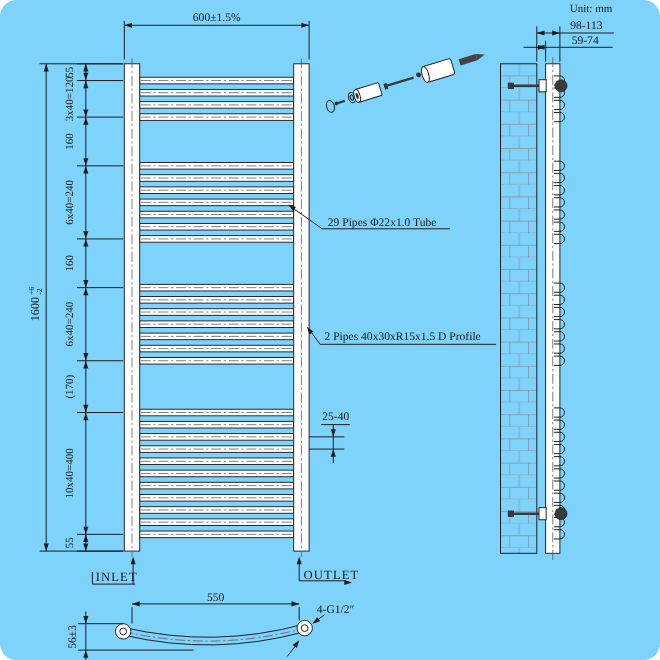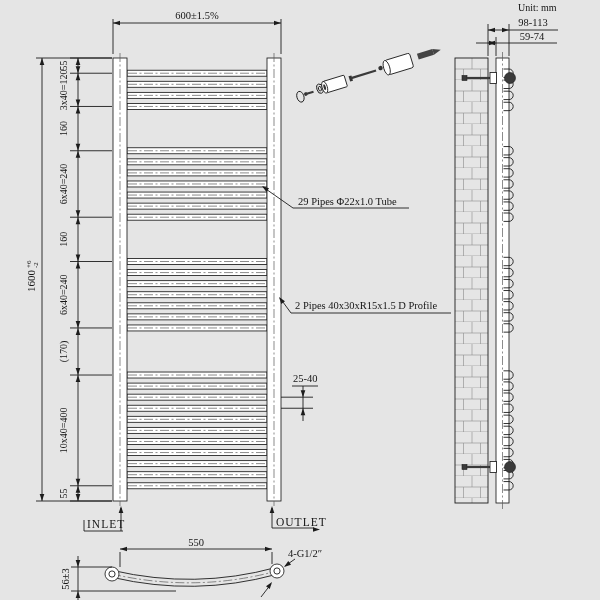--- a/index.html
+++ b/index.html
@@ -1,16 +1,16 @@
 <!DOCTYPE html>
 <html><head>
 <meta charset="utf-8">
 <style>
   html,body{margin:0;padding:0;background:#fff;}
-  .page{width:600px;height:600px;background:#e5e5e5;position:relative;overflow:hidden;}
+  .page{width:600px;height:600px;background:#7dd3fc;position:relative;overflow:hidden;border-radius:15px;}
   svg text{font-family:"Liberation Serif","DejaVu Serif",serif;fill:#151515;}
   .t7{font-size:7px;}
   .t10{font-size:10px;}
   .t105{font-size:10.5px;}
   .t11{font-size:11px;}
   .t115{font-size:11.5px;letter-spacing:1px;}
   .ln{stroke:#1c1c1c;stroke-width:0.9;fill:none;}
   .lnf{stroke:#1c1c1c;stroke-width:0.85;fill:#ffffff;}
   .cl{stroke:#5a5a5a;stroke-width:0.7;fill:none;stroke-dasharray:9 2.5 2 2.5;}
   .ar{fill:#1c1c1c;stroke:none;}

